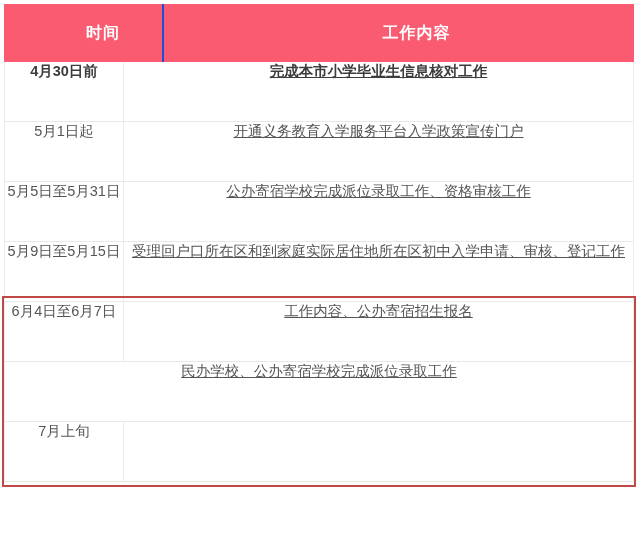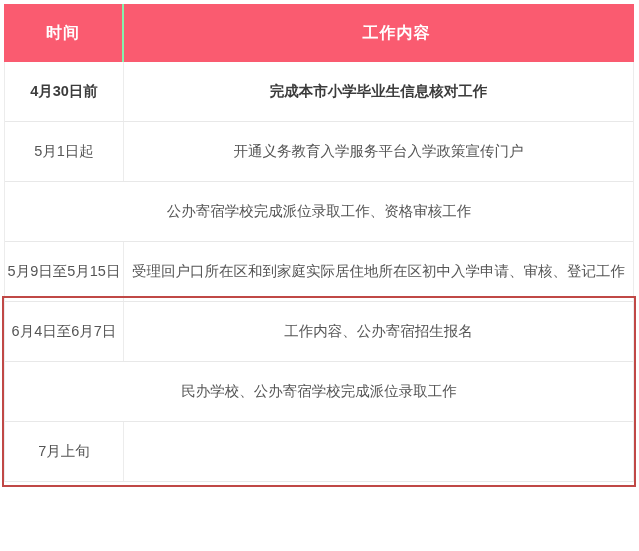--- a/index.html
+++ b/index.html
@@ -23,51 +23,52 @@
     display: flex;
     align-items: center;
     justify-content: center;
     color: var(--header-text, #ffffff);
     font-weight: bold;
     font-size: 16px;
     letter-spacing: 1px;
   }
   .th-time {
     flex: 0 0 120px;
-    border-right: 2px solid #86efac;
+    border-right: 2px solid #1d4ed8;
+    margin-left: 40px;
   }
   .th-content { flex: 1; padding-left: 35px; }
   .tbody {
     border-left: 1px solid var(--border-light, #ECECEC);
     border-right: 1px solid var(--border-light, #ECECEC);
     background: #ffffff;
   }
   .row {
     display: flex;
     height: 60px;
     border-bottom: 1px solid var(--border-row, #E8E8E8);
     background: #ffffff;
   }
   .cell {
     display: flex;
-    align-items: center;
     justify-content: center;
     font-size: 14.5px;
     color: var(--text-normal, #555555);
     text-align: center;
   }
   .cell-time {
     flex: 0 0 119px;
     border-right: 1px solid var(--border-light, #ECECEC);
     padding: 0 2px;
   }
   .cell-content {
     flex: 1;
     padding: 0 5px;
     white-space: nowrap;
+    text-decoration: underline;
   }
   .row.bold .cell {
     font-weight: 700;
     color: var(--text-bold, #3C3C3C);
   }
   .highlight-rect {
     position: absolute;
     left: -2px;
     width: calc(100% + 4px);
     top: 292px;      
@@ -96,20 +97,23 @@
   </div>
       <div class="row">
     <div class="cell cell-time">
       <span>5月1日起</span>
     </div>
     <div class="cell cell-content">
       <span>开通义务教育入学服务平台入学政策宣传门户</span>
     </div>
   </div>
       <div class="row">
+    <div class="cell cell-time">
+      <span>5月5日至5月31日</span>
+    </div>
     <div class="cell cell-content">
       <span>公办寄宿学校完成派位录取工作、资格审核工作</span>
     </div>
   </div>
       <div class="row">
     <div class="cell cell-time">
       <span>5月9日至5月15日</span>
     </div>
     <div class="cell cell-content">
       <span>受理回户口所在区和到家庭实际居住地所在区初中入学申请、审核、登记工作</span>

